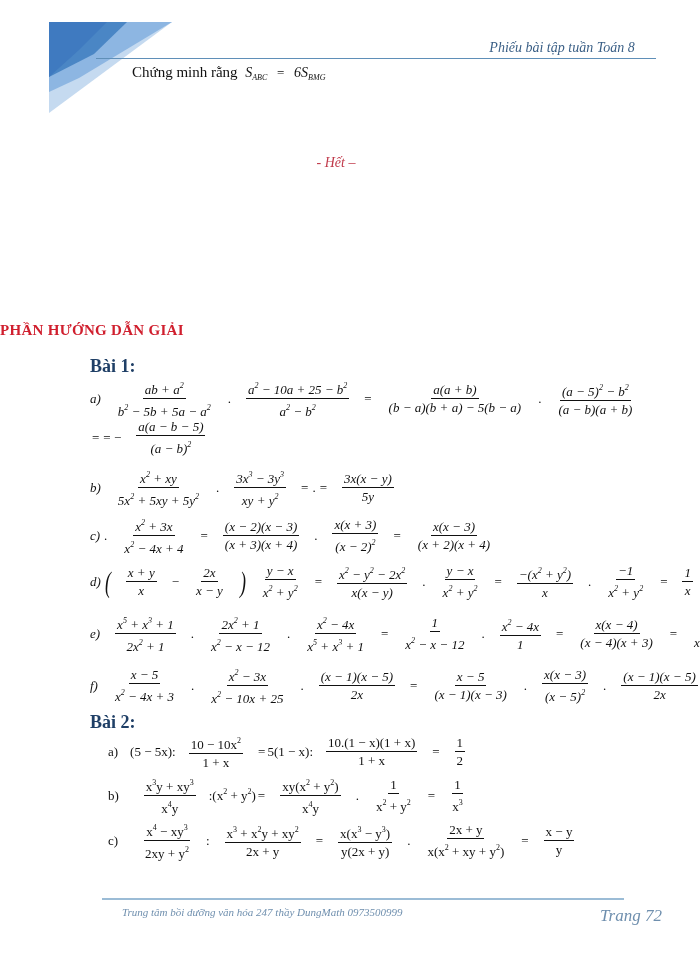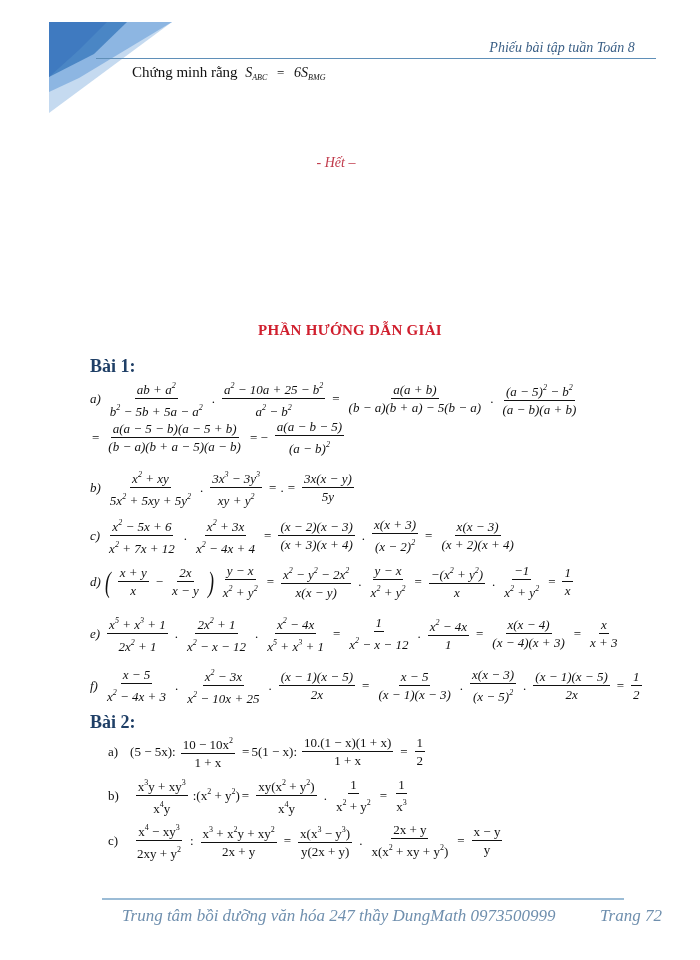--- a/index.html
+++ b/index.html
@@ -3,37 +3,37 @@
 <meta charset="utf-8">
 <style>
   html, body { margin:0; padding:0; background:#ffffff; }
   body { width:700px; height:960px; position:relative; overflow:hidden;
          font-family:"Liberation Serif", "DejaVu Serif", serif; color:#111; }
   .abs { position:absolute; }
   .header-title { left:462px; top:40px; width:200px; text-align:center;
                   font-style:italic; font-size:14px; color:#3a5f86; }
   .header-rule { left:96px; top:58px; width:560px; height:1px; background:#5f8fb8; }
   .footer-rule { left:102px; top:898px; width:522px; height:2px; background:#9bbcd6; }
-  .footer-text { left:122px; top:906px; font-style:italic; font-size:17px; color:#6f8fae; }
+  .footer-text { left:122px; top:906px; font-style:italic; font-size:11px; color:#6f8fae; }
   .footer-page { left:566px; top:906px; font-style:italic; font-size:17px; color:#6f8fae;margin-left:34px; }
   .intro { left:90px; top:64px; font-size:15px;margin-left:42px; }
   .intro i { font-size:14px; }
   .intro sub { font-size:8px; font-style:italic; vertical-align:-3px; }
   .het { left:0; width:672px; top:155px; text-align:center; color:#c0394a;
          font-style:italic; font-size:14px; }
-  .section-title { left:0; width:700px; top:322px; text-align:center;
+  .section-title { left:0; width:700px; top:322px; text-align:left;
                    color:#d01f2e; font-weight:bold; font-size:15px; letter-spacing:0.3px; }
   .bai { left:90px; font-weight:bold; font-size:18px; color:#1f3f66; }
 
   
   .eq { position:absolute; display:flex; align-items:center; font-size:13px;
         font-family:"Liberation Serif", serif; white-space:nowrap; }
   .eq.it { font-style:italic; }
   .frac { display:inline-flex; flex-direction:column; align-items:center;
-          vertical-align:middle; margin:0 5px; }
+          vertical-align:middle; margin:0 13px; }
   .frac > .num { padding:0 2px 1px; border-bottom:1px solid #111; line-height:15px; }
   .frac > .den { padding:1px 2px 0; line-height:15px; }
   .op { margin:0 2px; font-style:normal; }
   .lbl { margin-right:2px; }
   .sup { font-size:8px; vertical-align:6px; }
   .paren { font-size:30px; font-weight:normal; line-height:30px; transform:scaleX(0.6); display:inline-block; }
 </style>
 </head>
 <body>
 
@@ -77,24 +77,20 @@
     </span>
     <span class="op">.</span>
   <span class="frac">
       <span class="num">(a − 5)<span class="sup">2</span> − b<span class="sup">2</span></span>
       <span class="den">(a − b)(a + b)</span>
     </span>
 </div>
 
 <div class="eq it" style="left:90px;top:419px">
   <span class="op">=</span>
-  <span class="frac">
-      <span class="num">a(a − 5 − b)(a − 5 + b)</span>
-      <span class="den">(b − a)(b + a − 5)(a − b)</span>
-    </span>
     <span class="op">= −</span>
   <span class="frac">
       <span class="num">a(a − b − 5)</span>
       <span class="den">(a − b)<span class="sup">2</span></span>
     </span>
 </div>
 
 <div class="eq it" style="left:90px;top:467px">
   <span class="lbl">b)</span>
   <span class="frac">
@@ -110,24 +106,20 @@
     <span class="op">.</span>
     <span class="op">=</span>
   <span class="frac">
       <span class="num">3x(x − y)</span>
       <span class="den">5y</span>
     </span>
 </div>
 
 <div class="eq it" style="left:90px;top:515px">
   <span class="lbl">c)</span>
-  <span class="frac">
-      <span class="num">x<span class="sup">2</span> − 5x + 6</span>
-      <span class="den">x<span class="sup">2</span> + 7x + 12</span>
-    </span>
     <span class="op">.</span>
   <span class="frac">
       <span class="num">x<span class="sup">2</span> + 3x</span>
       <span class="den">x<span class="sup">2</span> − 4x + 4</span>
     </span>
     <span class="op">=</span>
   <span class="frac">
       <span class="num">(x − 2)(x − 3)</span>
       <span class="den">(x + 3)(x + 4)</span>
     </span>

